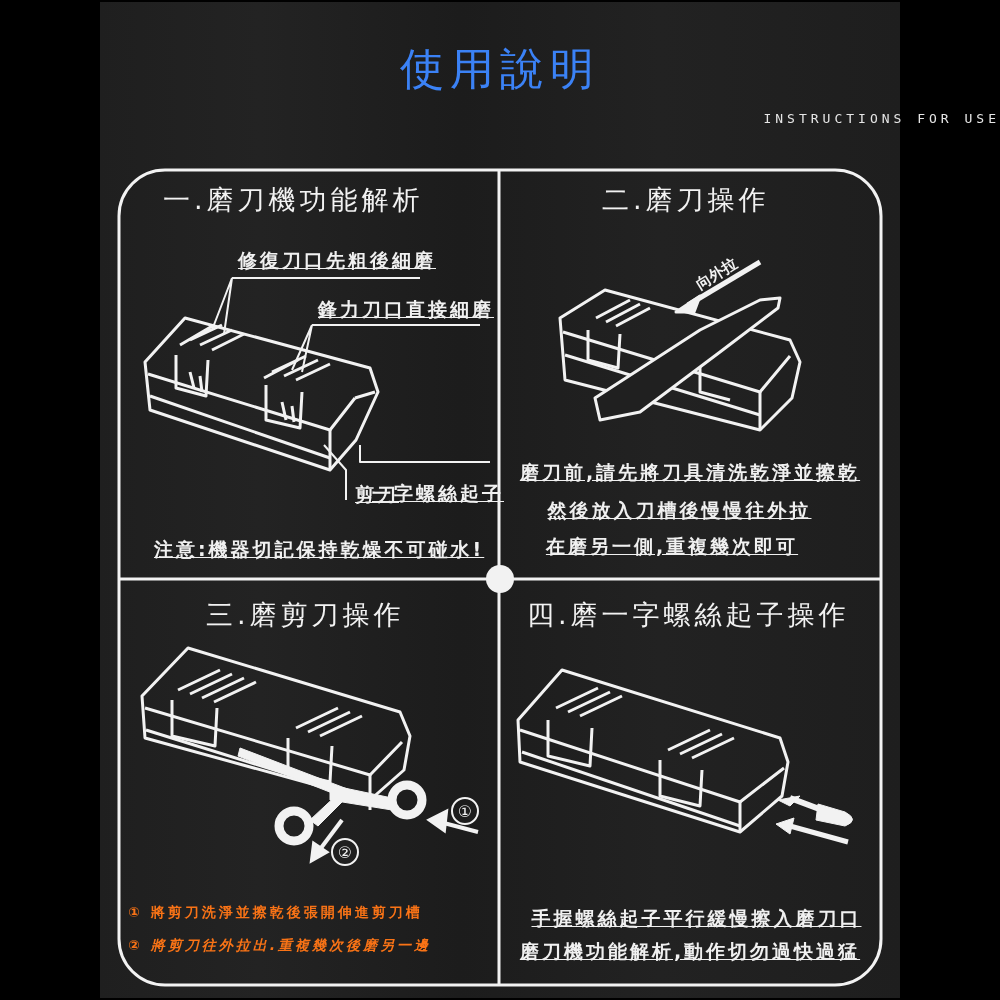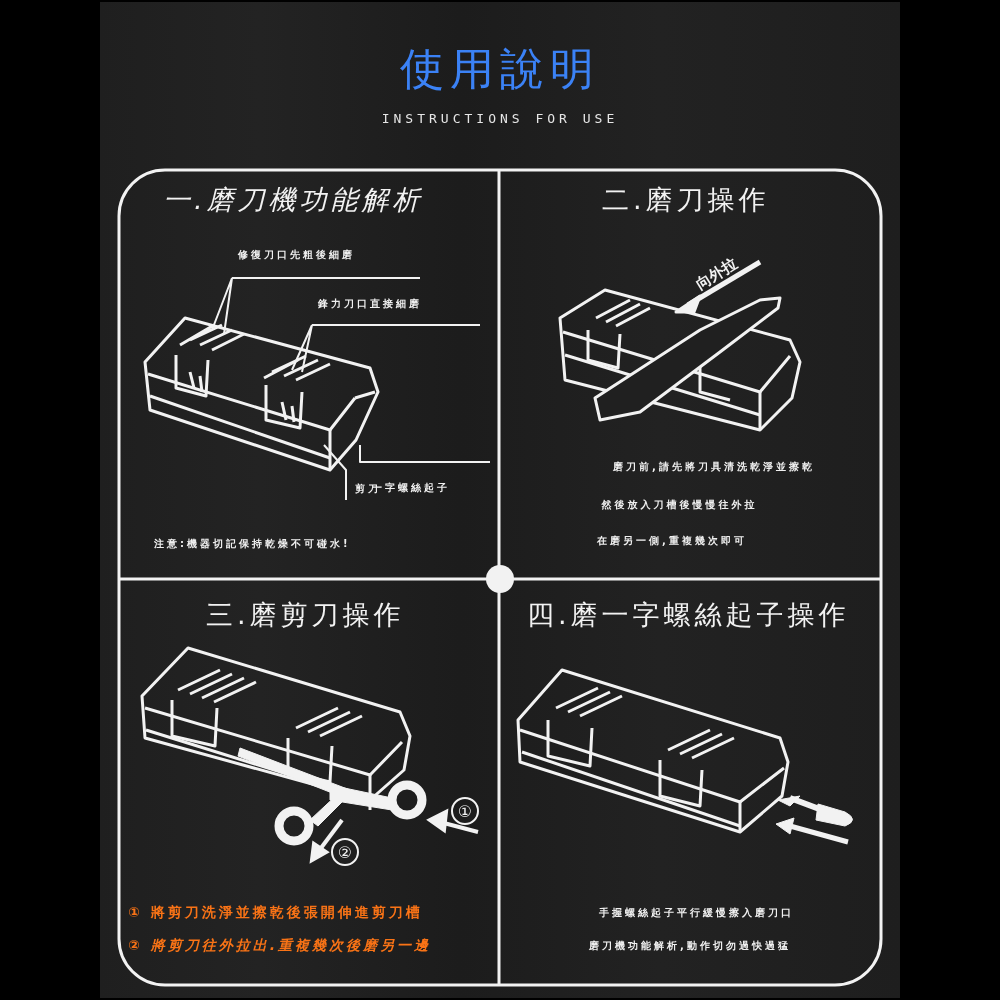--- a/index.html
+++ b/index.html
@@ -2,25 +2,25 @@
 <html><head>
   <meta charset="utf-8">
   <style>
     html, body { margin: 0; padding: 0; background: #000; }
     body { width: 1000px; height: 1000px; position: relative; overflow: hidden;
            font-family: "DejaVu Sans", sans-serif; color: #f2f2f2; }
     .panel { position: absolute; left: 100px; top: 2px; width: 800px; height: 996px;
              background: linear-gradient(90deg, #1f1f1f 0%, #232323 20%, #1c1c1c 45%, #222 70%, #1e1e1e 100%); }
     .title { position: absolute; left: 0; width: 1000px; top: 40px; text-align: center;
              font-size: 44px; letter-spacing: 6px; font-weight: normal; color: #3b82f6; }
-    .subtitle { position: absolute; left: 0; width: 1000px; top: 111px; text-align: center;
+    .subtitle { position: absolute; left: 0; width: 1000px; top: 111px; text-align: right;
                 font-family: "DejaVu Sans Mono", monospace; font-size: 13px; letter-spacing: 4px; color: #e6e6e6; }
     svg.frame { position: absolute; left: 0; top: 0; }
     .q-title { position: absolute; font-size: 27px; letter-spacing: 4px; color: #f2f2f2; white-space: nowrap; }
-    .label { position: absolute; font-size: 10px; letter-spacing: 3px; color: #f0f0f0; white-space: nowrap; font-weight: bold; }
+    .label { position: absolute; font-size: 19px; letter-spacing: 3px; color: #f0f0f0; white-space: nowrap; font-weight: bold; text-decoration: underline; }
     .centered { text-align: center; }
     .step { position: absolute; font-size: 14px; letter-spacing: 3px; font-weight: bold; white-space: nowrap; color:#f97316; }
   </style>
 </head>
 <body>
 
 <div class="panel"></div>
 
 <div class="title">使用說明</div>
 <div class="subtitle">INSTRUCTIONS FOR USE</div>
@@ -112,29 +112,29 @@
   </g>
   <g fill="#f2f2f2" stroke="#f2f2f2">
     <path d="M778 800 L800 796 L790 806 Z"></path>
     <path d="M790 798 L822 810" stroke-width="6"></path>
     <path d="M818 804 L845 812 Q860 820 845 826 L816 820 Z"></path>
     <line x1="848" y1="842" x2="790" y2="826" stroke-width="5"></line>
     <path d="M776 824 L794 818 L790 834 Z"></path>
   </g>
 </svg>
 
-<div class="q-title" style="left:163px; top:182px;font-style:italic;">一.磨刀機功能解析</div>
+<div class="q-title" style="left:163px; top:182px;">一.磨刀機功能解析</div>
 <div class="label" style="left:238px; top:248px;">修復刀口先粗後細磨</div>
 <div class="label" style="left:318px; top:297px;">鋒力刀口直接細磨</div>
 <div class="label" style="left:372px; top:449px;margin-top:32px;">一字螺絲起子</div>
 <div class="label" style="left:355px; top:482px;">剪刀</div>
 <div class="label" style="left:154px; top:537px;">注意:機器切記保持乾燥不可碰水!</div>
 
 <div class="q-title" style="left:602px; top:182px;">二.磨刀操作</div>
-<div class="label centered" style="left:524px; width:380px; top:460px;">磨刀前,請先將刀具清洗乾淨並擦乾</div>
+<div class="label centered" style="left:500px; width:380px; top:460px;">磨刀前,請先將刀具清洗乾淨並擦乾</div>
 <div class="label centered" style="left:500px; width:359px; top:498px;">然後放入刀槽後慢慢往外拉</div>
 <div class="label centered" style="left:500px; width:344px; top:534px;">在磨另一側,重複幾次即可</div>
 
 <div class="q-title" style="left:206px; top:597px;">三.磨剪刀操作</div>
 <div class="step" style="left:128px; top:904px;">
   <span>①</span>
   <span>將剪刀洗淨並擦乾後張開伸進剪刀槽</span>
 </div>
 <div class="step" style="left:128px; top:937px;font-style:italic;">
   <span>②</span>

